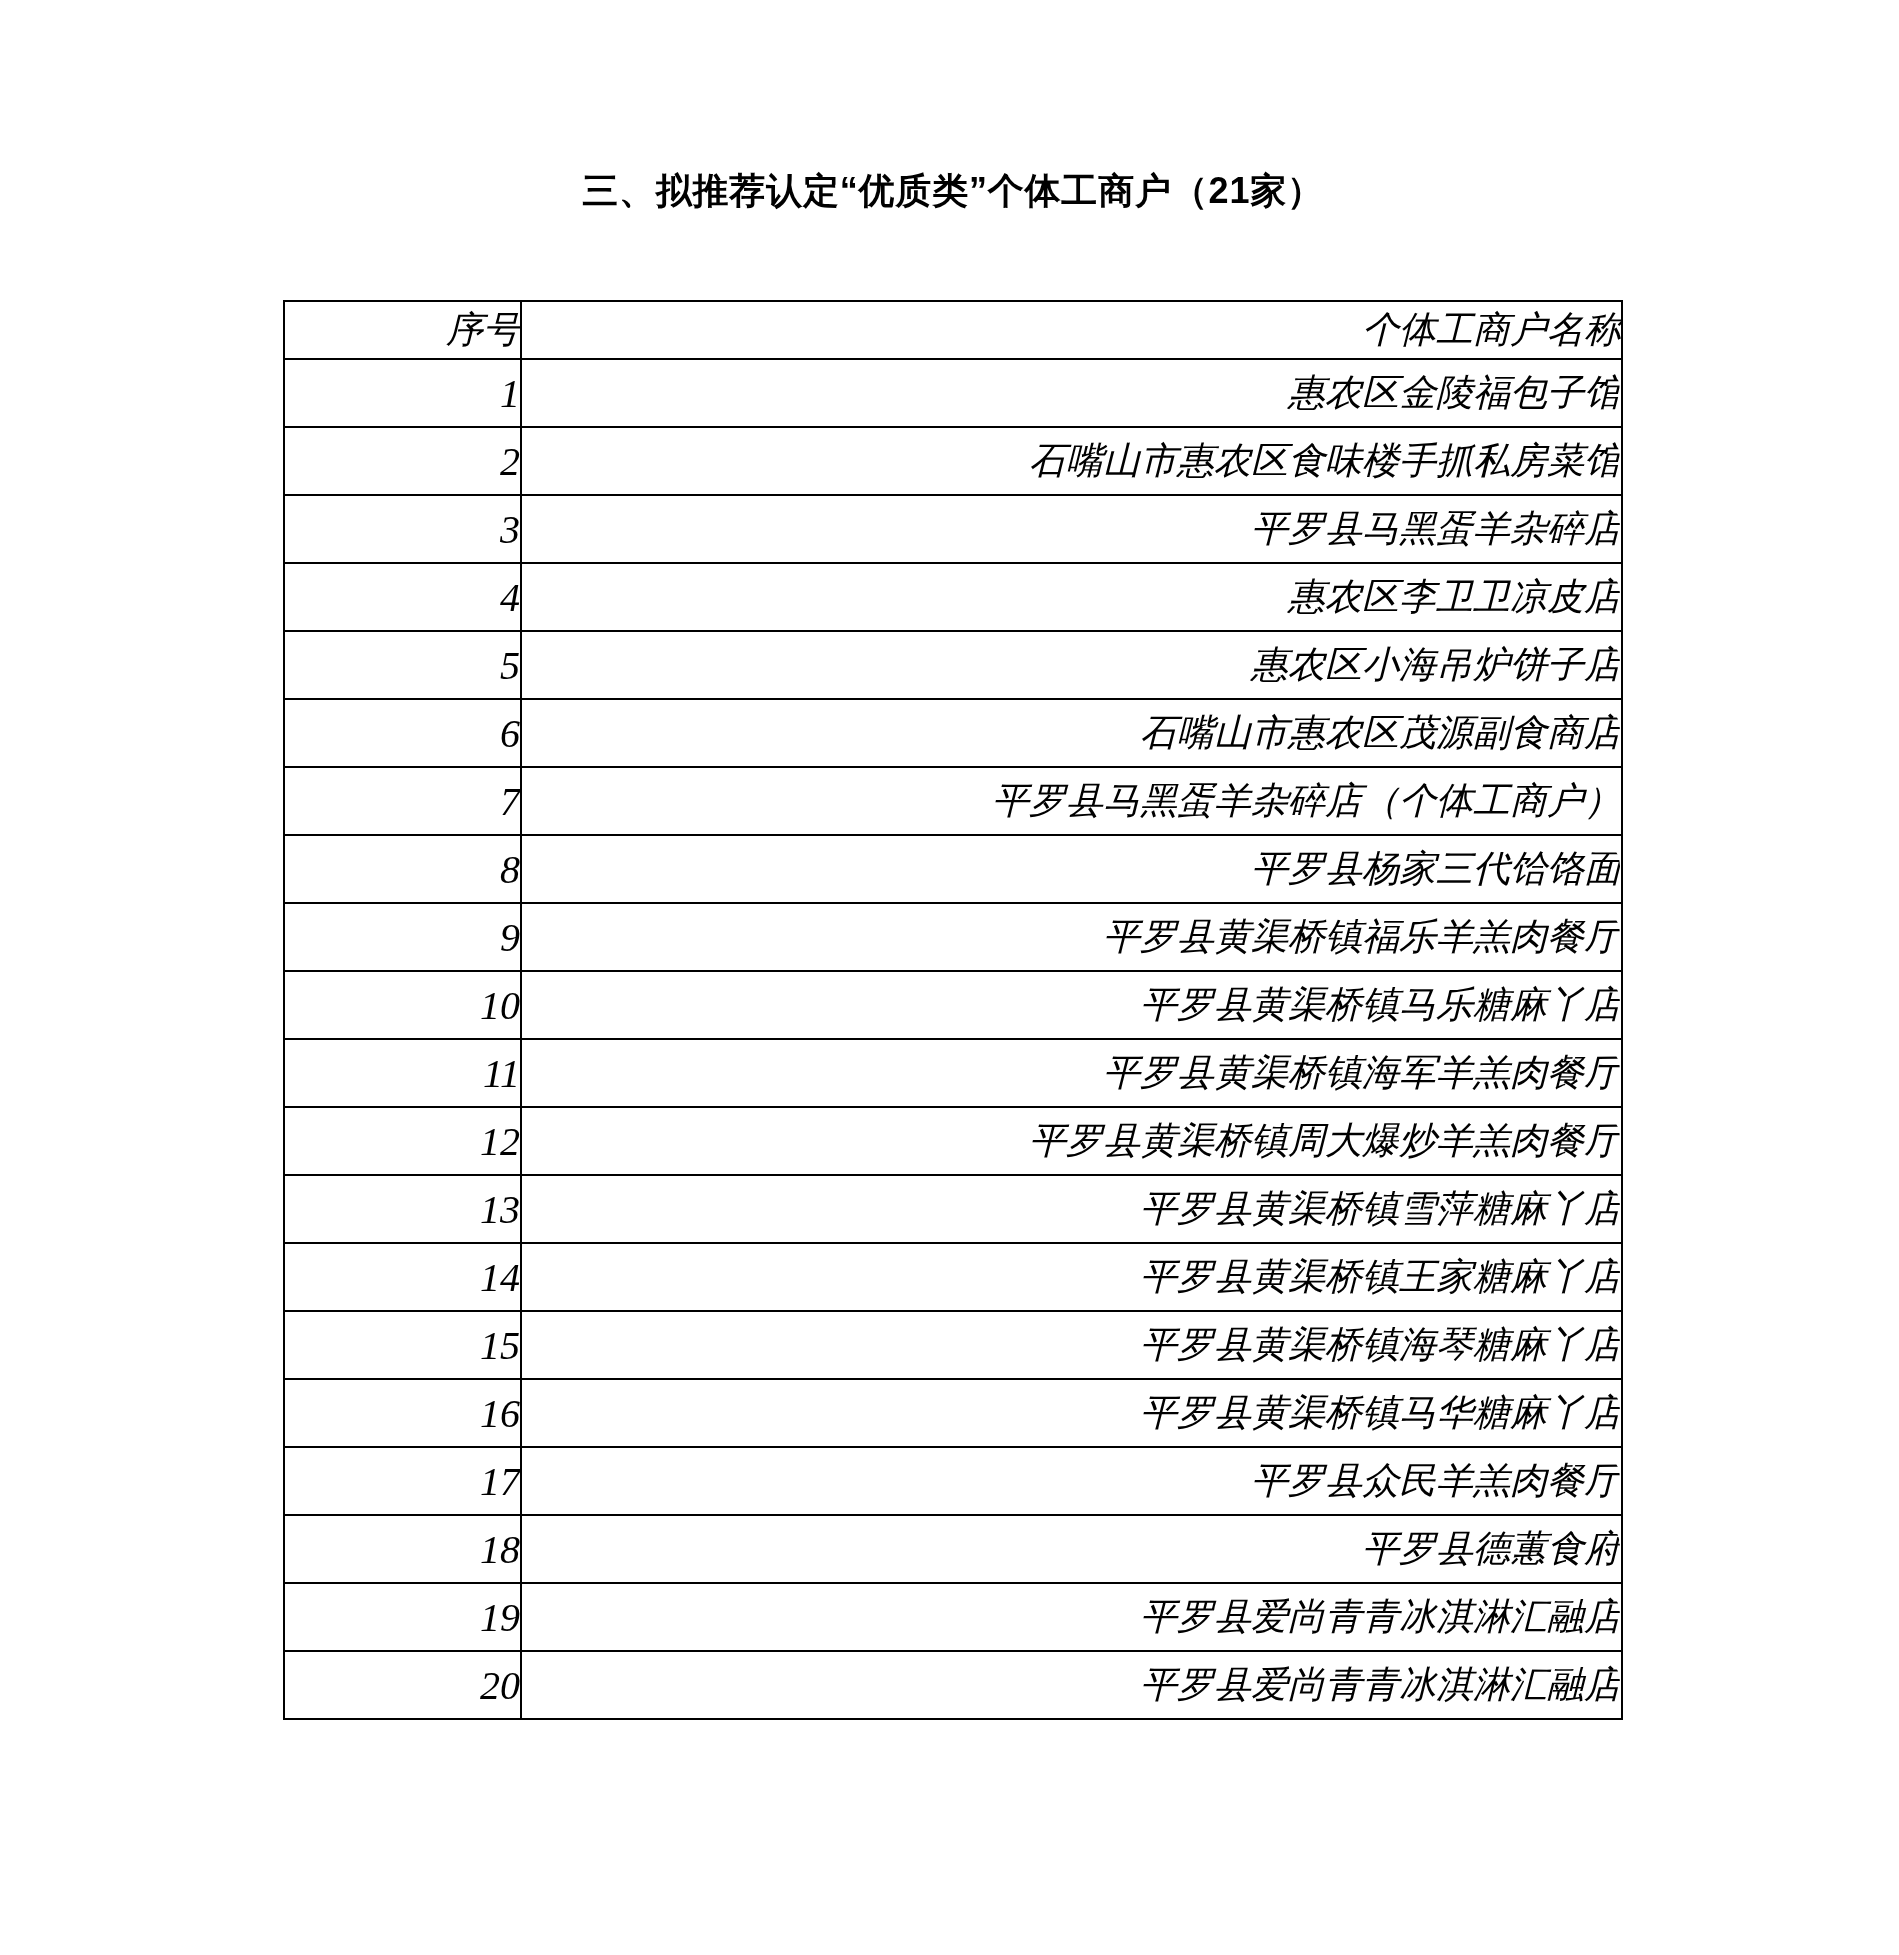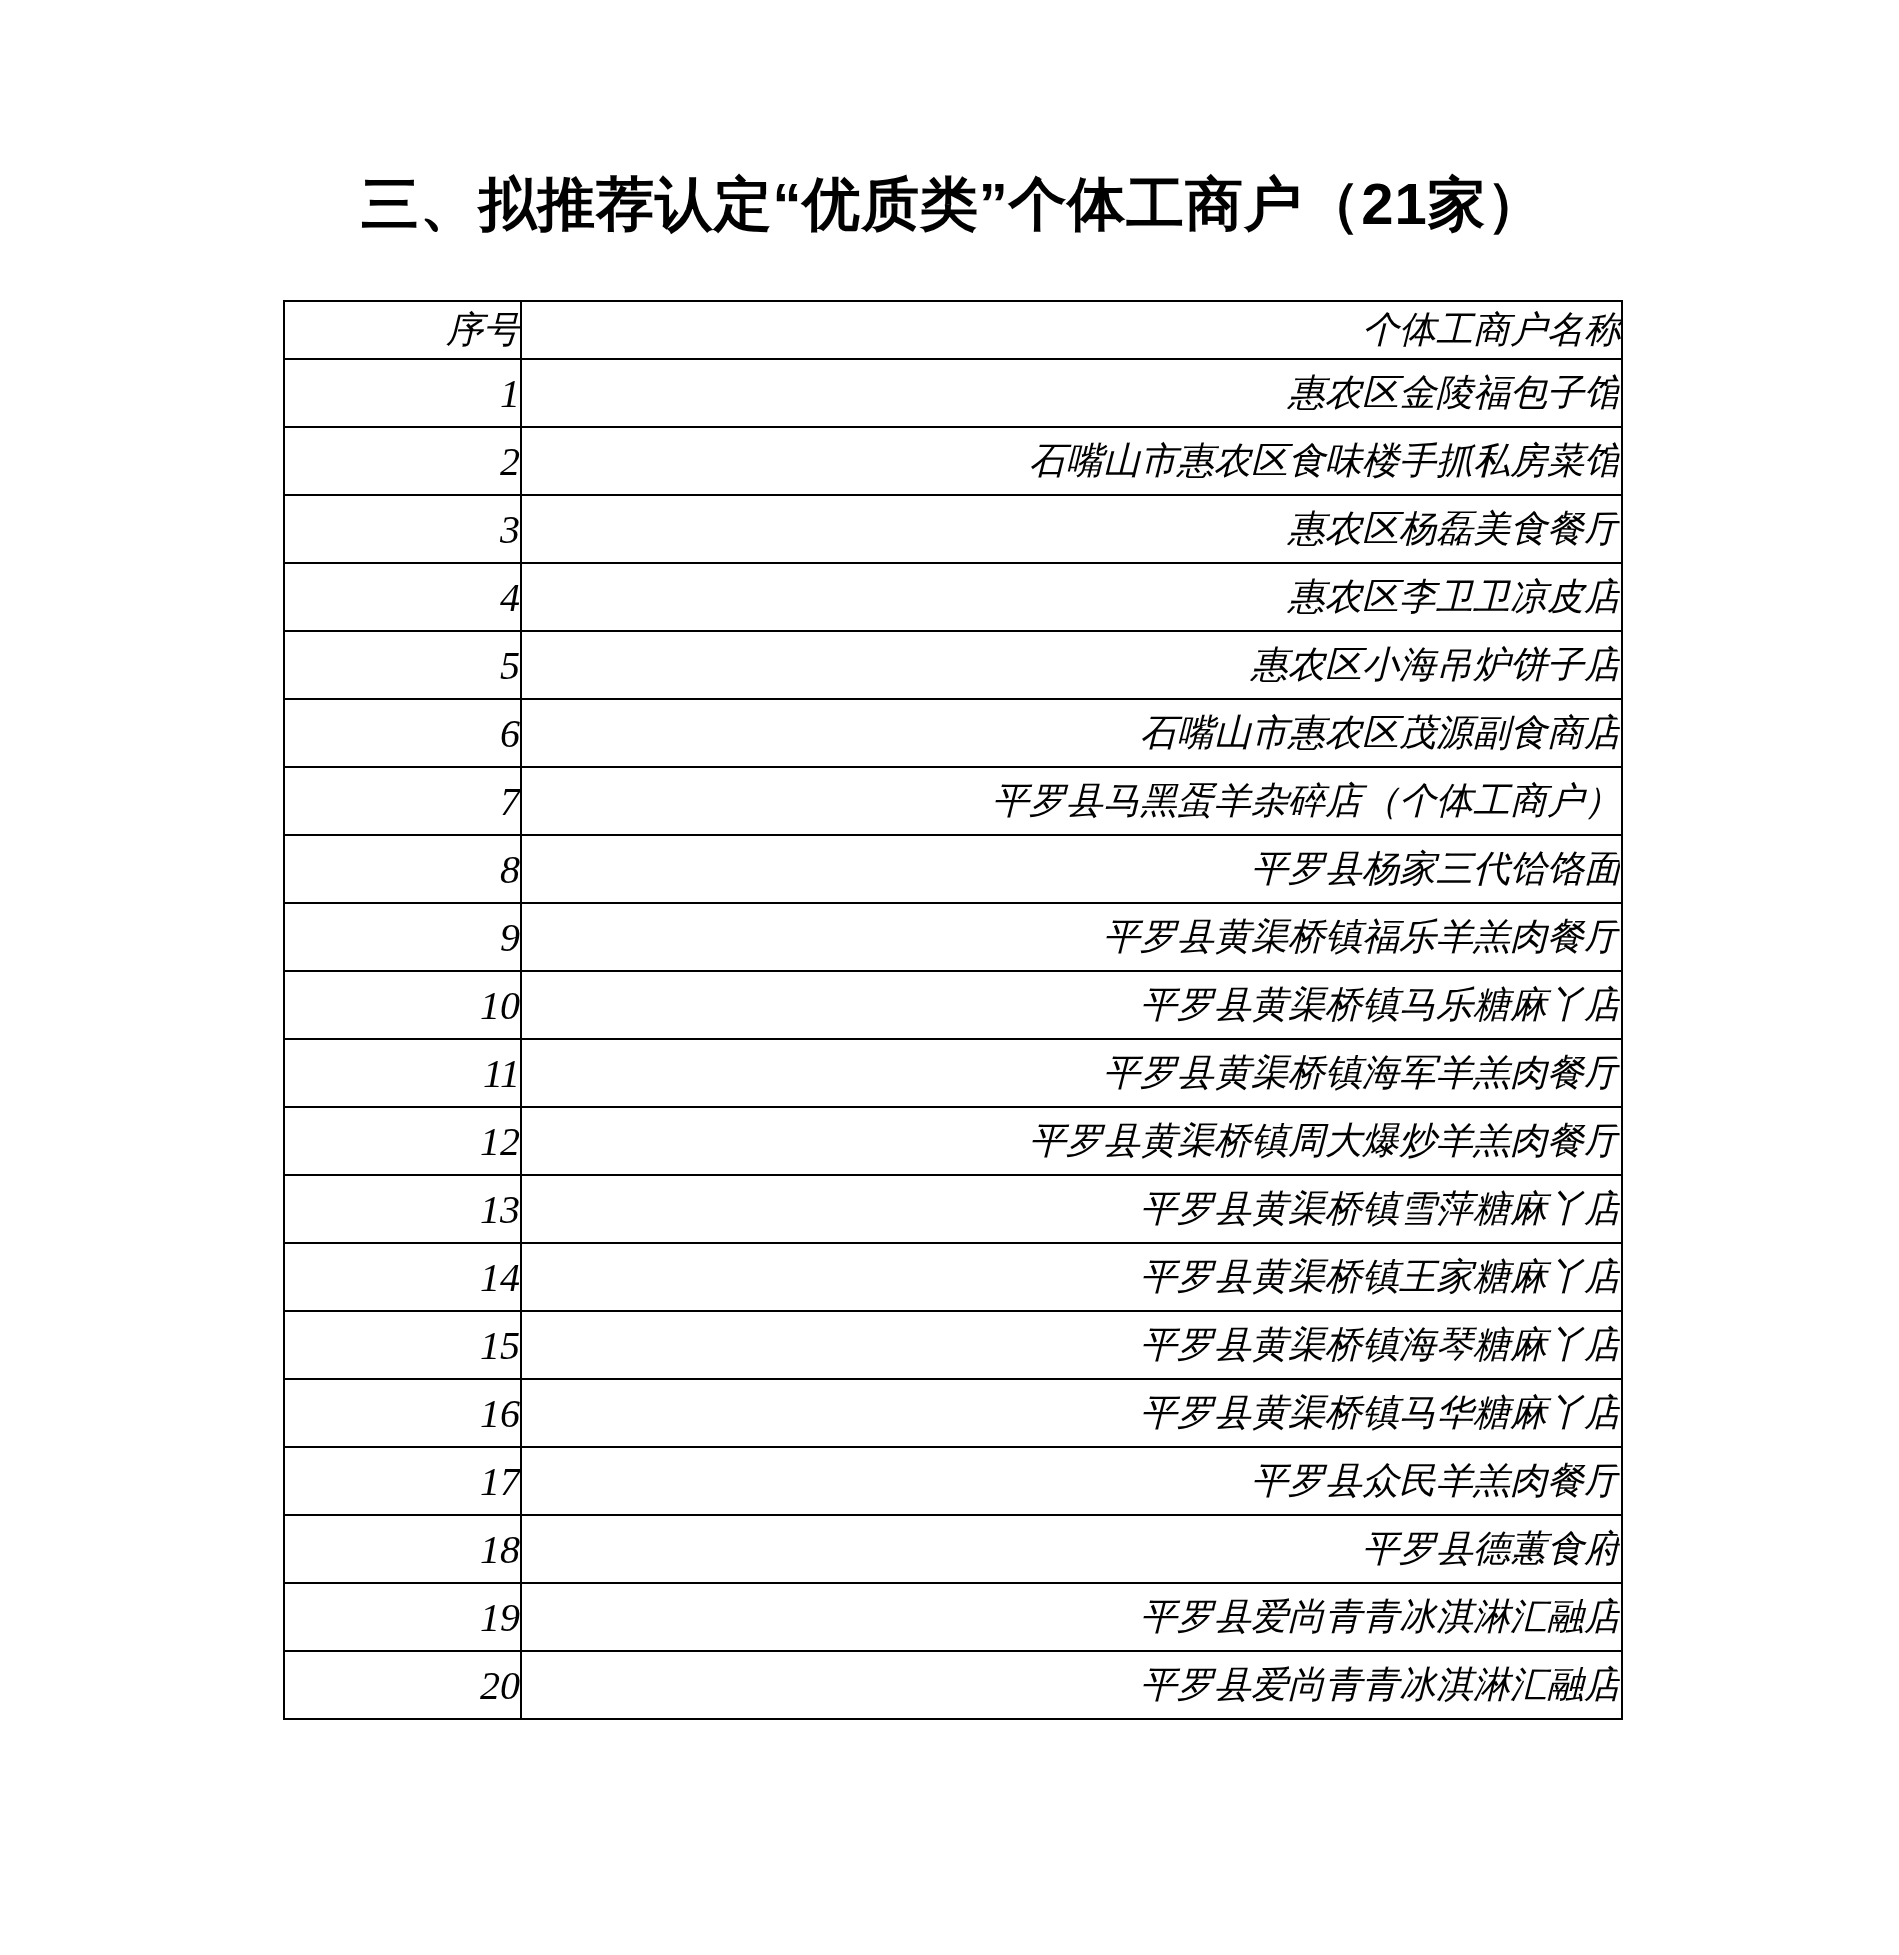--- a/index.html
+++ b/index.html
@@ -16,21 +16,21 @@
     overflow: hidden;
   }
   .doc-title {
     position: absolute;
     top: 168px;
     left: 283px;
     width: 1340px;
     text-align: center;
     font-family: "Liberation Sans", "DejaVu Sans", sans-serif;
     font-weight: bold;
-    font-size: 58px;
+    font-size: 36px;
     line-height: 1.25;
     letter-spacing: 0.8px;
     white-space: nowrap;
   }
   .table-wrap {
     position: absolute;
     top: 300px;
     left: 283px;
     width: 1340px;
   }
@@ -92,21 +92,21 @@
         <tr class="data-row">
     <td class="no-cell">1</td>
     <td class="name-cell">惠农区金陵福包子馆</td>
   </tr>
         <tr class="data-row">
     <td class="no-cell">2</td>
     <td class="name-cell">石嘴山市惠农区食味楼手抓私房菜馆</td>
   </tr>
         <tr class="data-row">
     <td class="no-cell">3</td>
-    <td class="name-cell">惠农区杨磊美食餐厅</td>
+    <td class="name-cell">平罗县马黑蛋羊杂碎店</td>
   </tr>
         <tr class="data-row">
     <td class="no-cell">4</td>
     <td class="name-cell">惠农区李卫卫凉皮店</td>
   </tr>
         <tr class="data-row">
     <td class="no-cell">5</td>
     <td class="name-cell">惠农区小海吊炉饼子店</td>
   </tr>
         <tr class="data-row">

